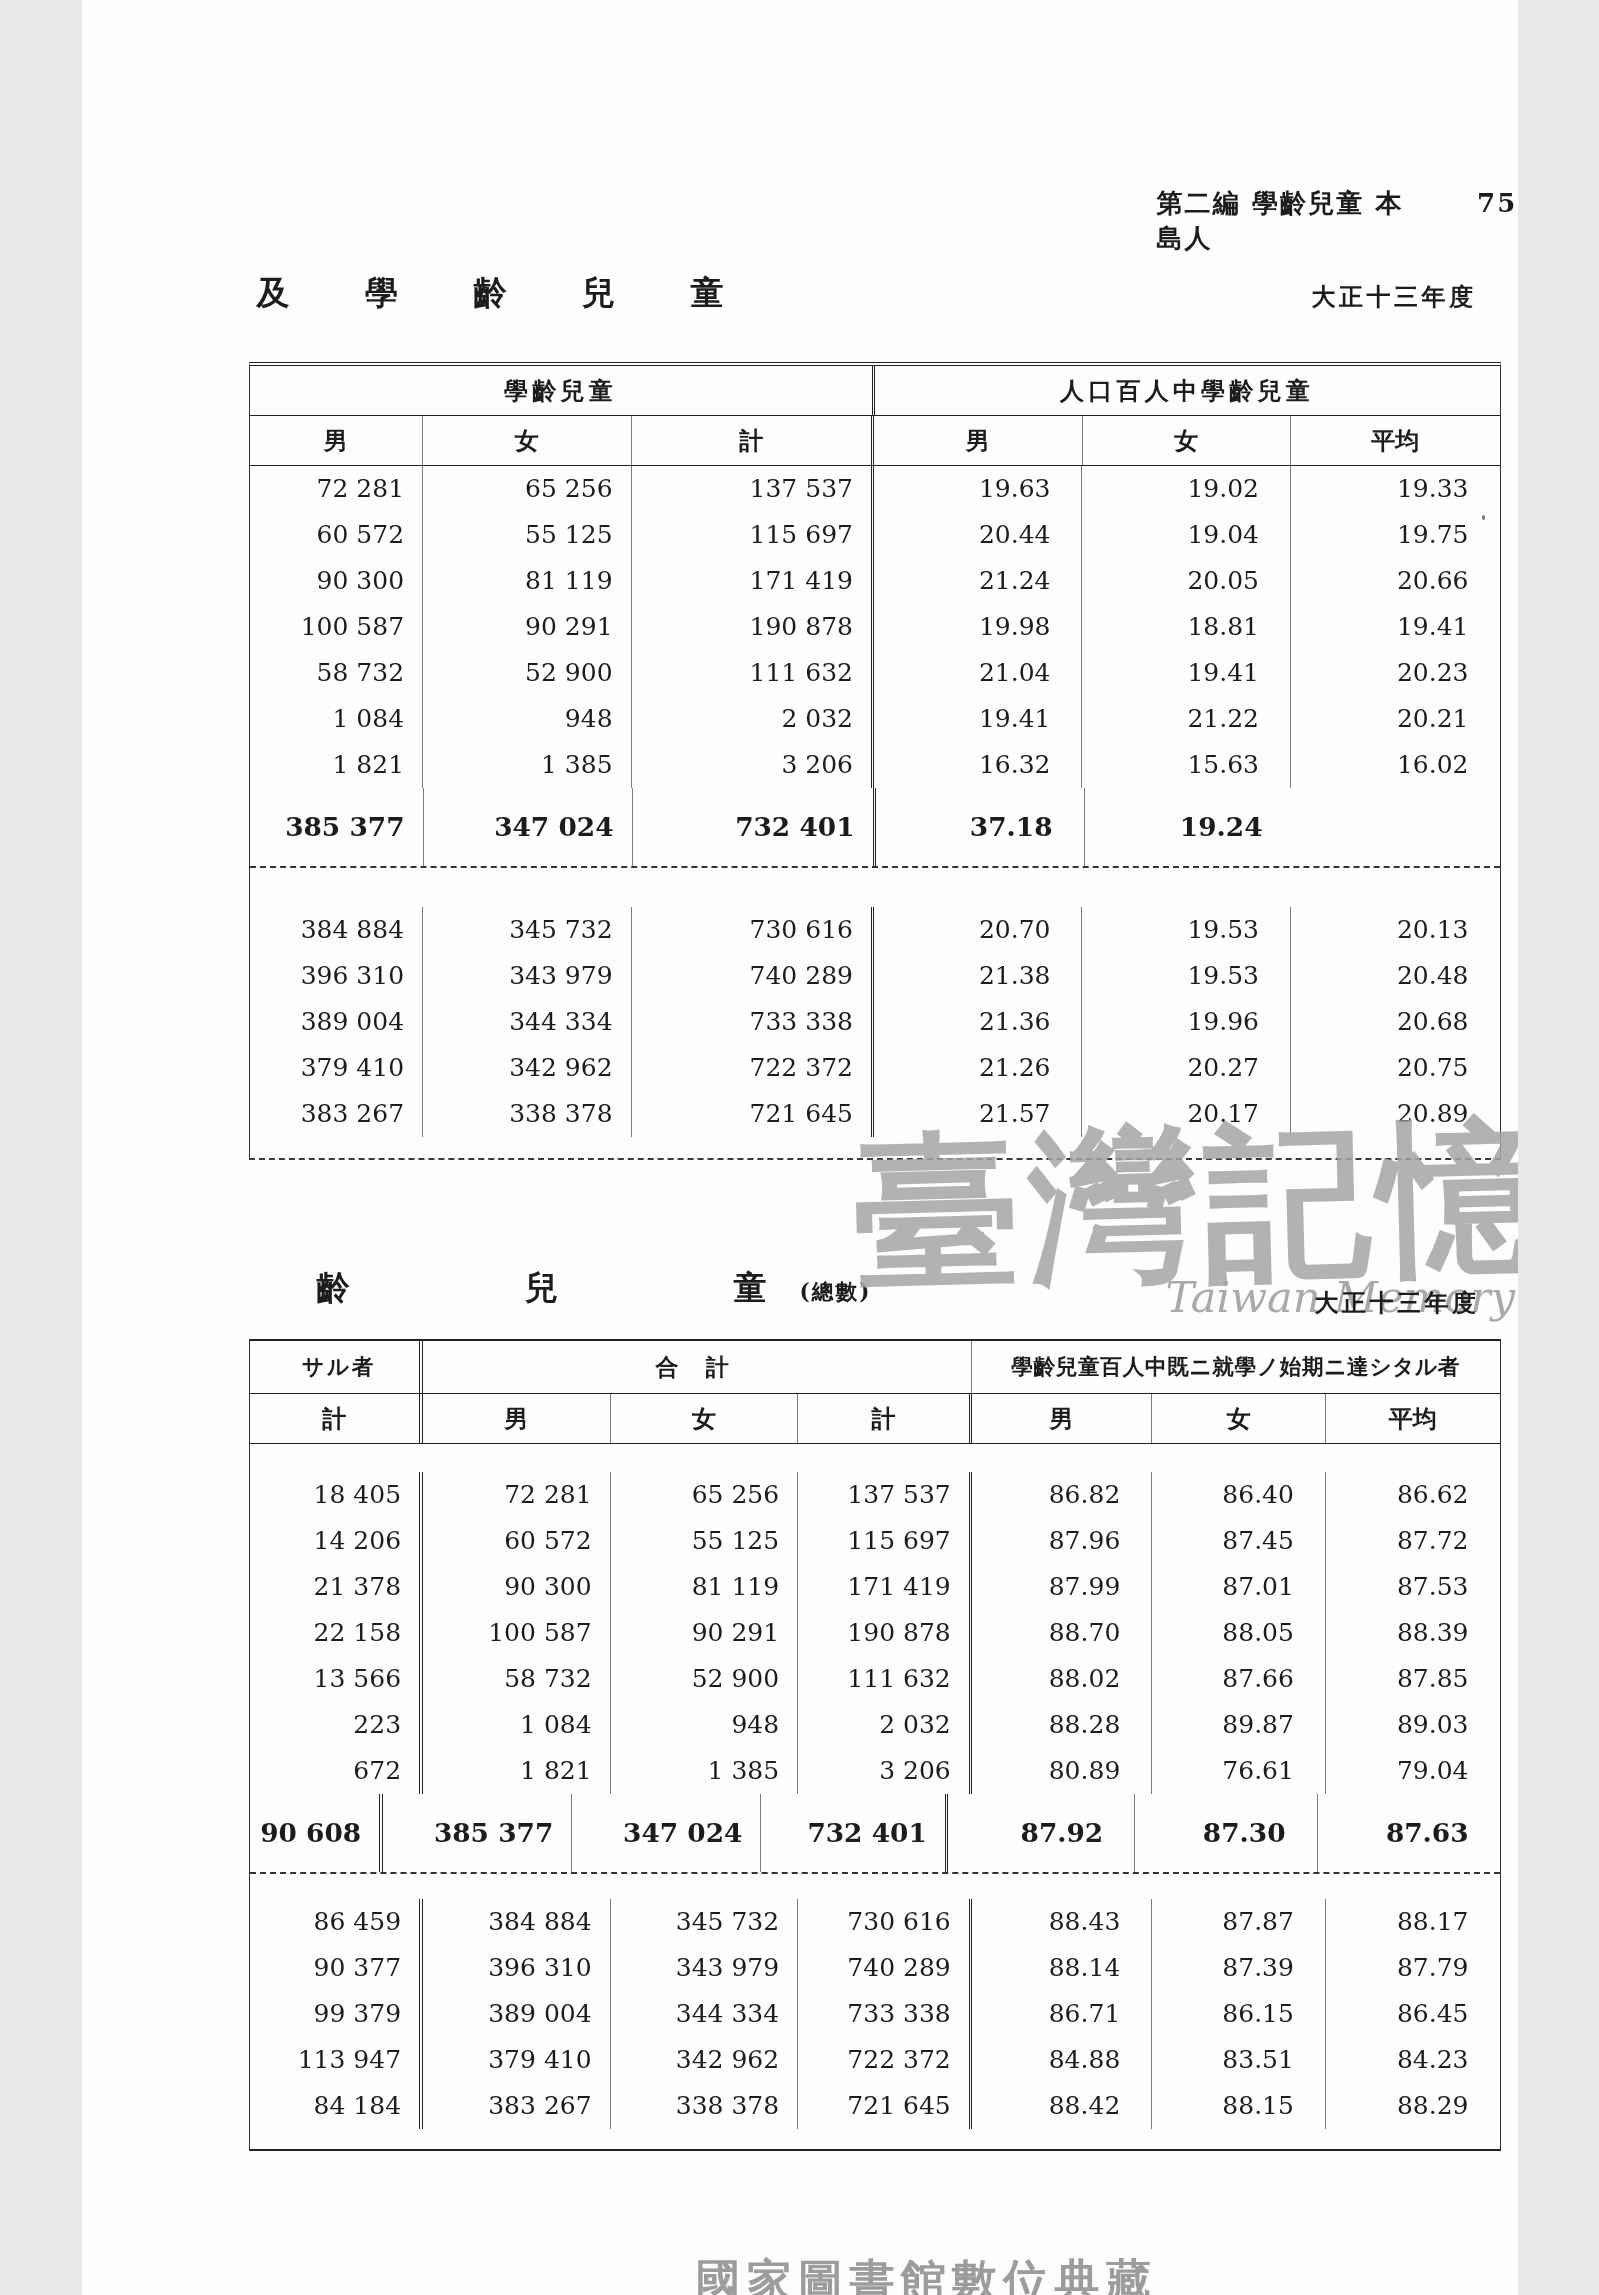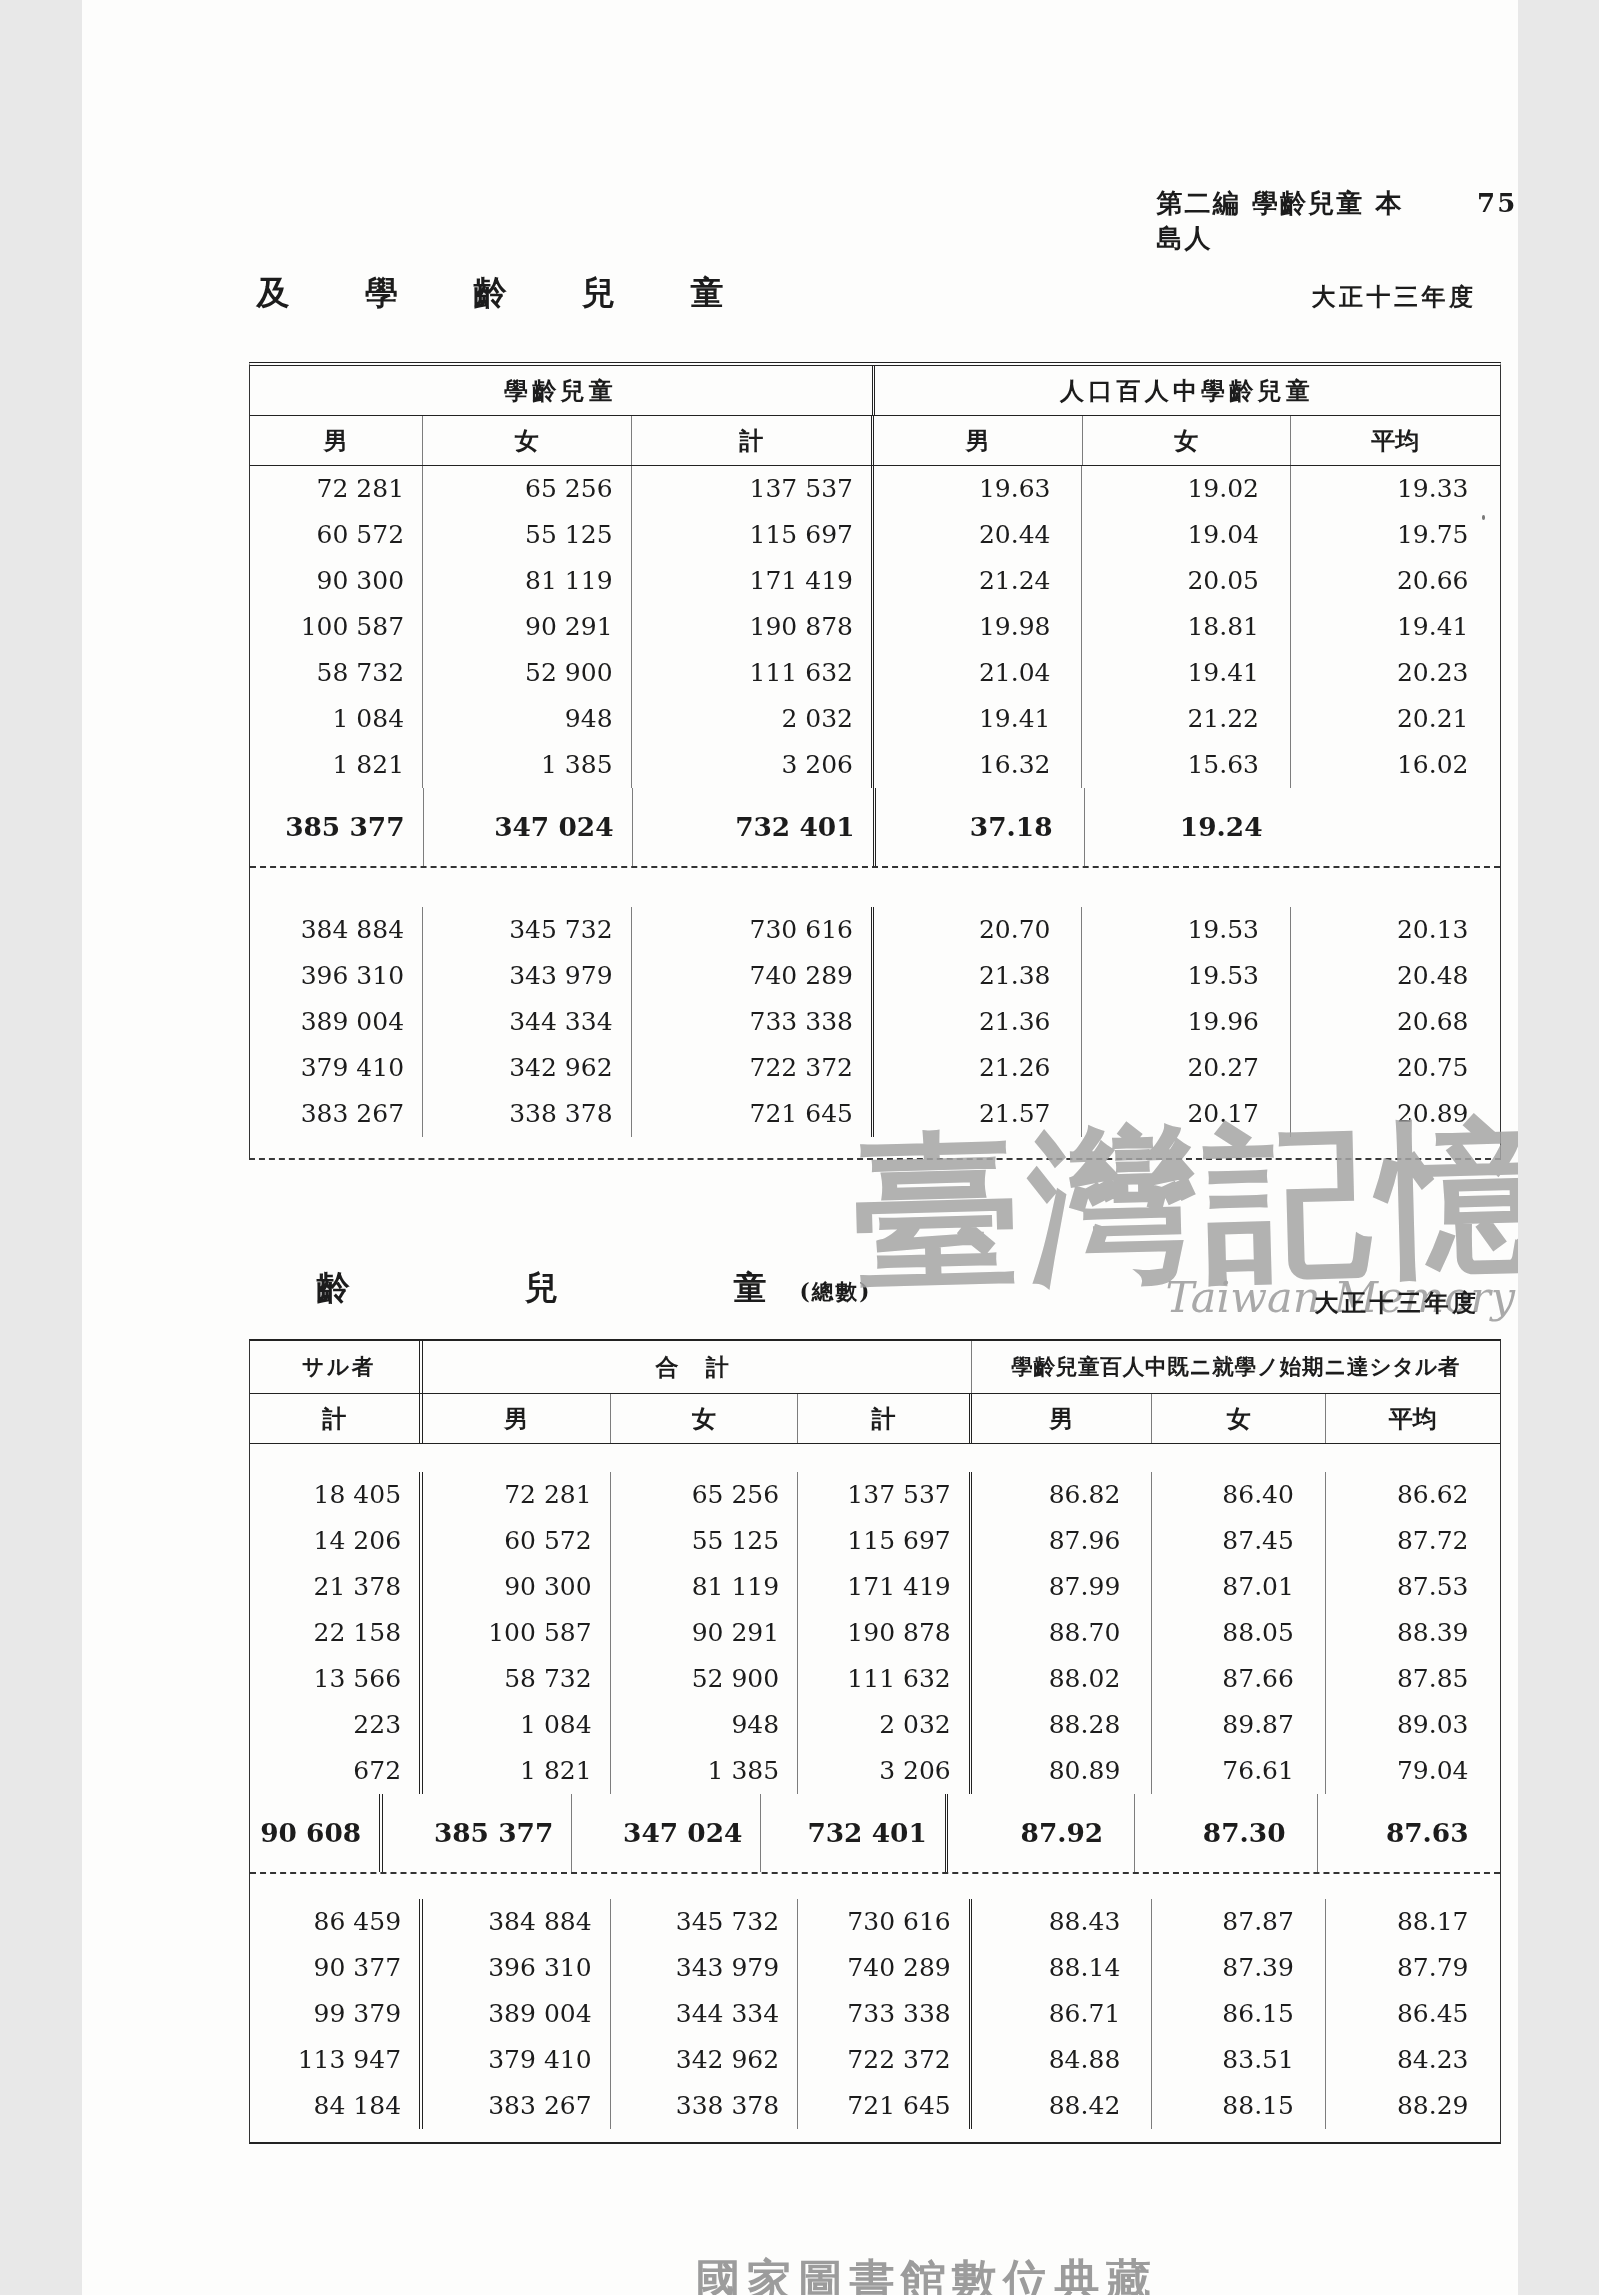--- a/index.html
+++ b/index.html
@@ -95,21 +95,21 @@
   .t2 .s0{width:174px;border-right:4.2px double #222;}
   .t2 .s1{width:188px;}.t2 .s2{width:188px;}.t2 .s3{width:174px;border-right:3.5px double #222;}
   .t2 .s4{width:181px;}.t2 .s5{width:174px;}.t2 .s6{width:174px;}
   .t2 .c0{width:174px;border-right:4.2px double #222;}
   .t2 .c1{width:188px;}.t2 .c2{width:188px;}
   .t2 .c3{width:174px;border-right:3.5px double #222;}
   .t2 .c4{width:181px;padding-right:31px;}.t2 .c5{width:174px;padding-right:31px;}.t2 .c6{width:174px;padding-right:31px;}
   .t2 .body-top{padding-top:28px;}
   .t2 .total{height:78px;border-bottom:2.1px dashed #333;gap:46px;}
   .t2 .total .cell{height:78px;line-height:78px;}
-  .t2 .body-bottom{padding-top:25px;padding-bottom:13px;}
+  .t2 .body-bottom{padding-top:25px;padding-bottom:20px;}
 </style>
 </head>
 <body>
 
 <div class="page">
 
   <div class="page-header">
     <span>第二編 學齡兒童 本島人</span>
     <span>75</span>
   </div>

